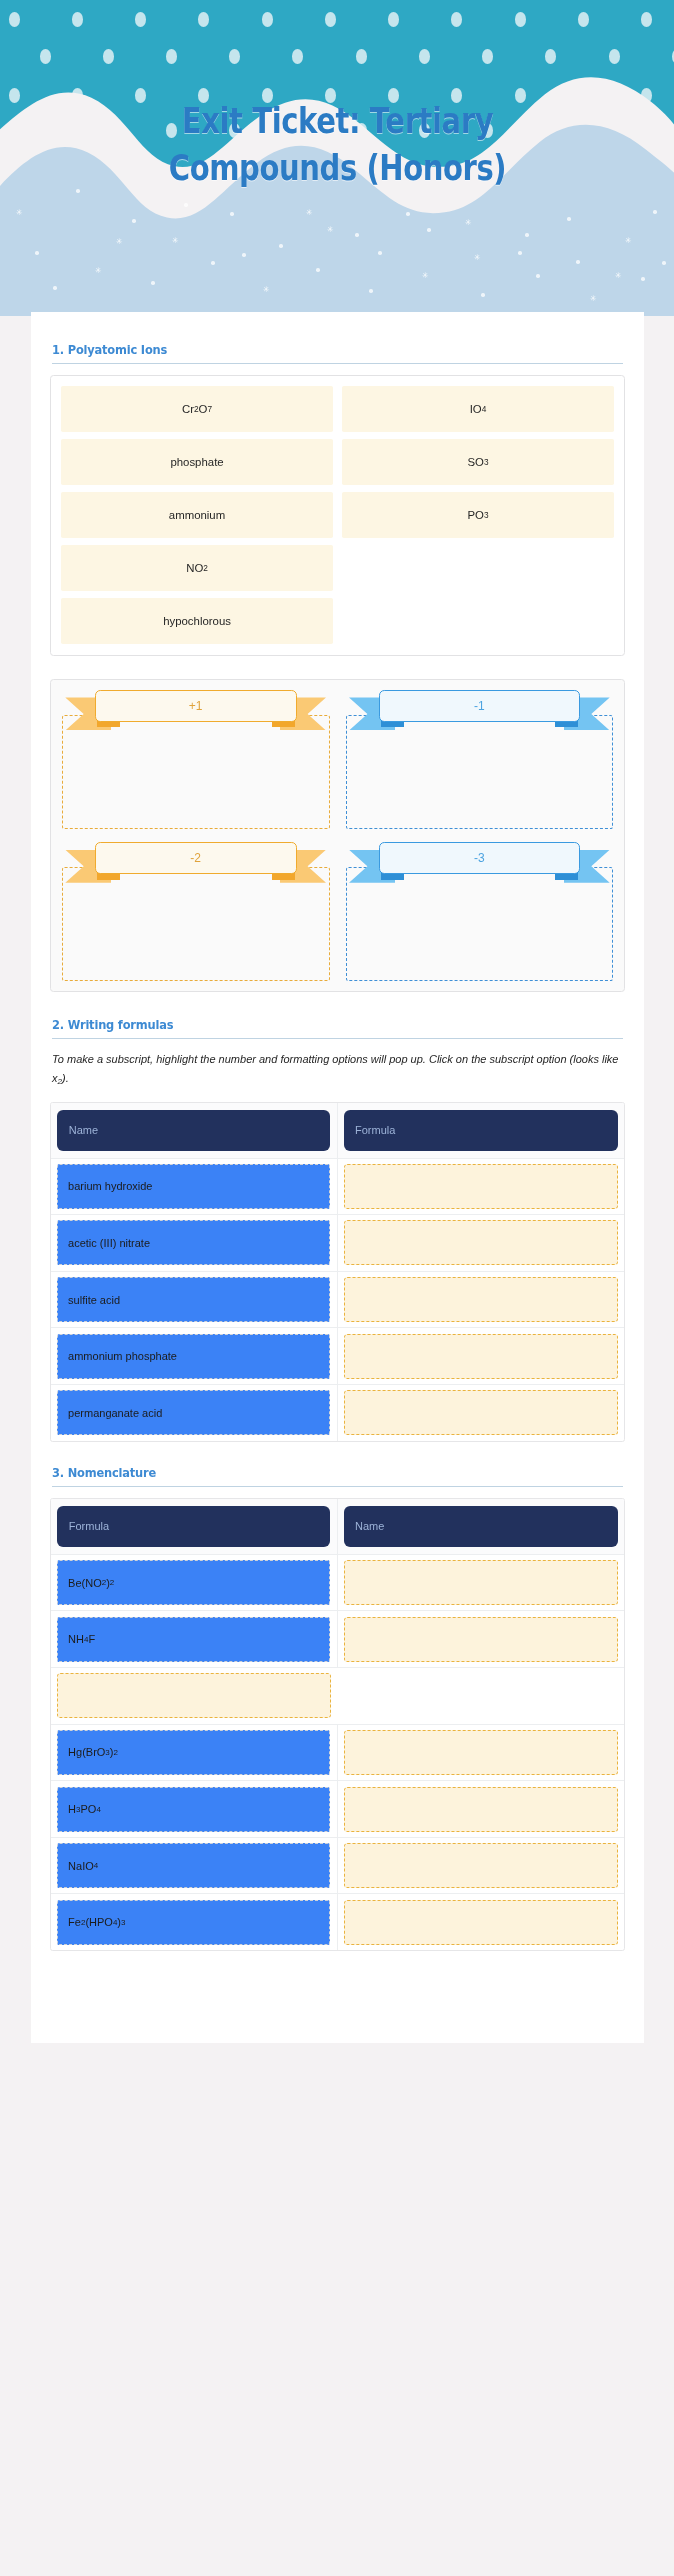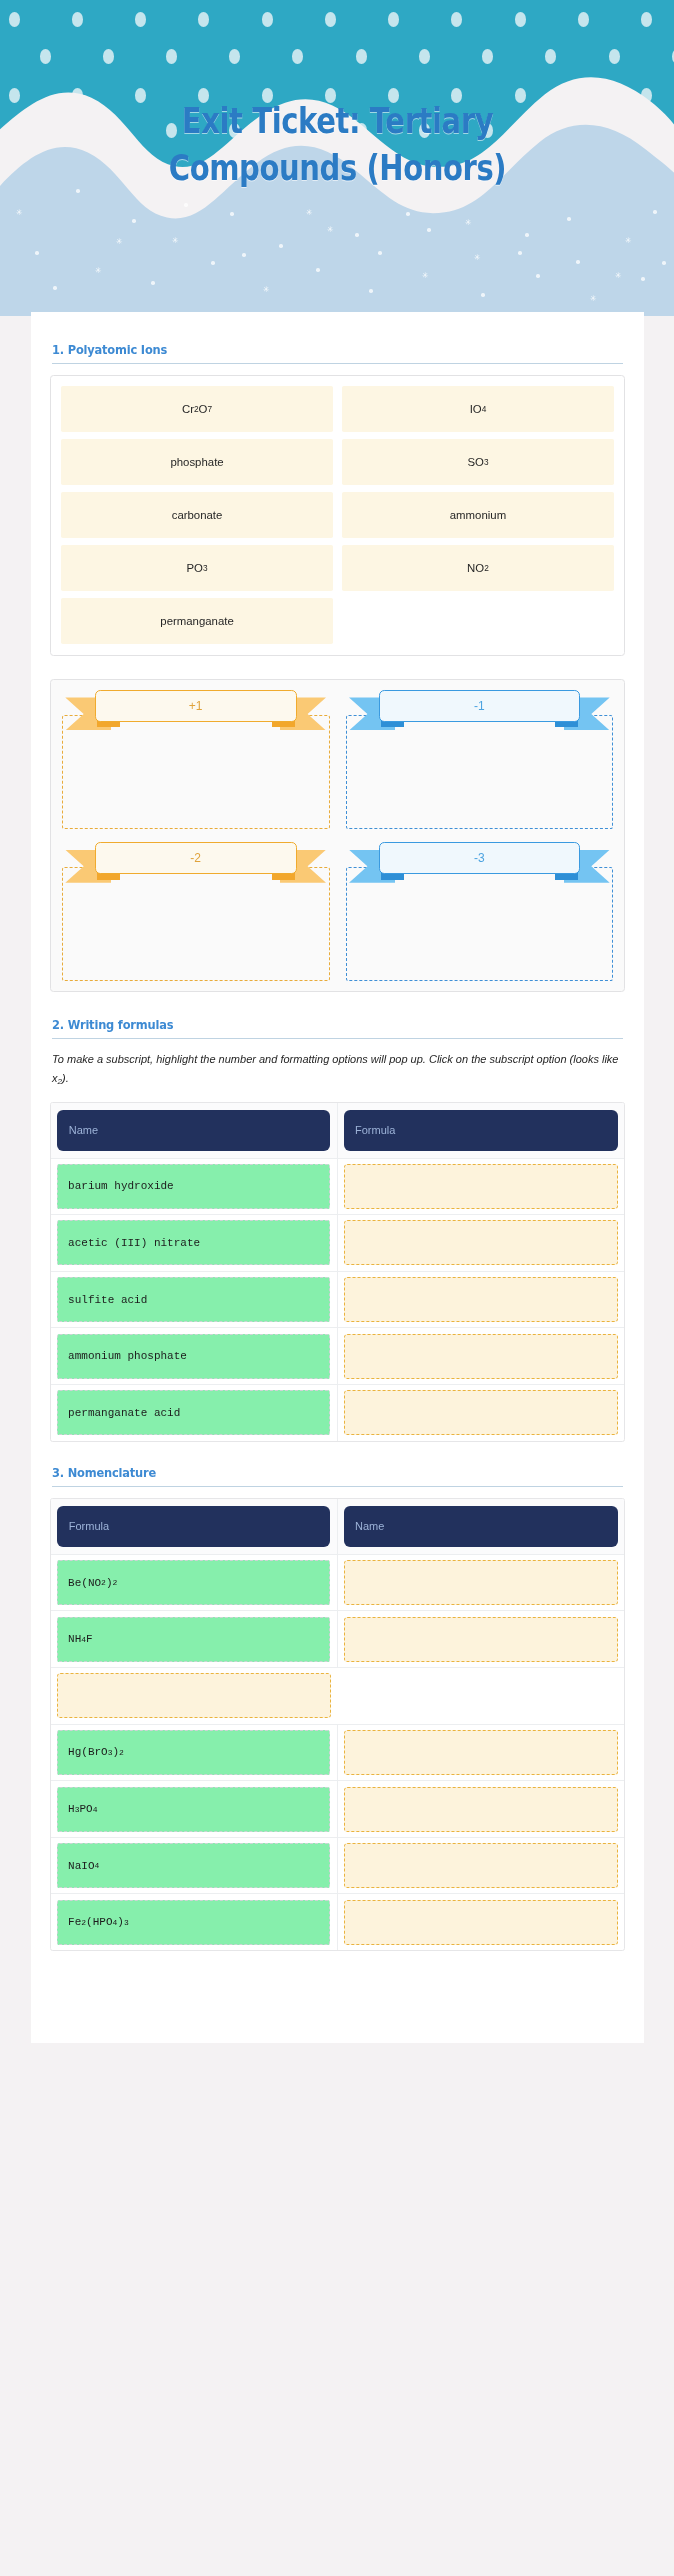--- a/index.html
+++ b/index.html
@@ -243,28 +243,27 @@
     display: flex;
     align-items: center;
     padding: 0 11.4px;
     color: #9db3d8;
     font-size: 11px;
   }
 
   .prompt-box {
     border: 0.9px dashed #cfd2d6;
     border-radius: 2.6px;
-    background: #86efac;
+    background: #3b82f6;
     min-height: 45px;
     display: flex;
     align-items: center;
     padding: 0 9.7px;
     font-size: 11px;
     color: #1c1c1c;
-    font-family: Liberation Mono, monospace;
   }
   .prompt-box sub { font-size: 8px; vertical-align: -2.6px; }
 
   .answer-box {
     border: 1.8px dashed #eab33e;
     border-radius: 3.5px;
     background: #fdf3dc;
     min-height: 45px;
     cursor: text;
   }
@@ -391,25 +390,24 @@
 
   <div class="section">
     <div class="sec-title">1. Polyatomic Ions</div>
     <div class="sec-rule"></div>
 
     <div class="ion-pool" id="ion-pool">
         <div class="ion-tile">Cr<sub>2</sub>O<sub>7</sub></div>
         <div class="ion-tile">IO<sub>4</sub></div>
         <div class="ion-tile">phosphate</div>
         <div class="ion-tile">SO<sub>3</sub></div>
-        <div class="ion-tile">carbonate</div>
         <div class="ion-tile">ammonium</div>
         <div class="ion-tile">PO<sub>3</sub></div>
         <div class="ion-tile">NO<sub>2</sub></div>
-        <div class="ion-tile solo">permanganate</div>
+        <div class="ion-tile solo">hypochlorous</div>
       </div>
 
     <div class="zones" id="zone-grid">
         <div class="zone">
           <div class="ribbon">
             <div class="ribbon-tail l"></div>
             <div class="ribbon-tail r"></div>
             <div class="ribbon-foot l"></div>
             <div class="ribbon-foot r"></div>
             <div class="ribbon-plate">+1</div>

